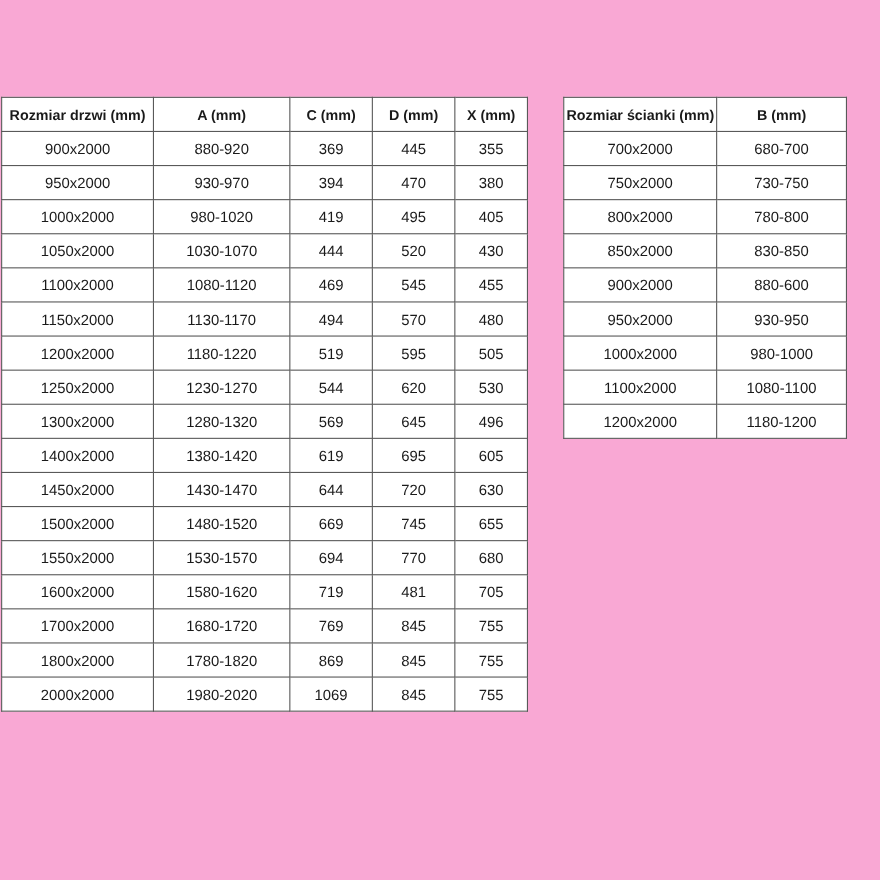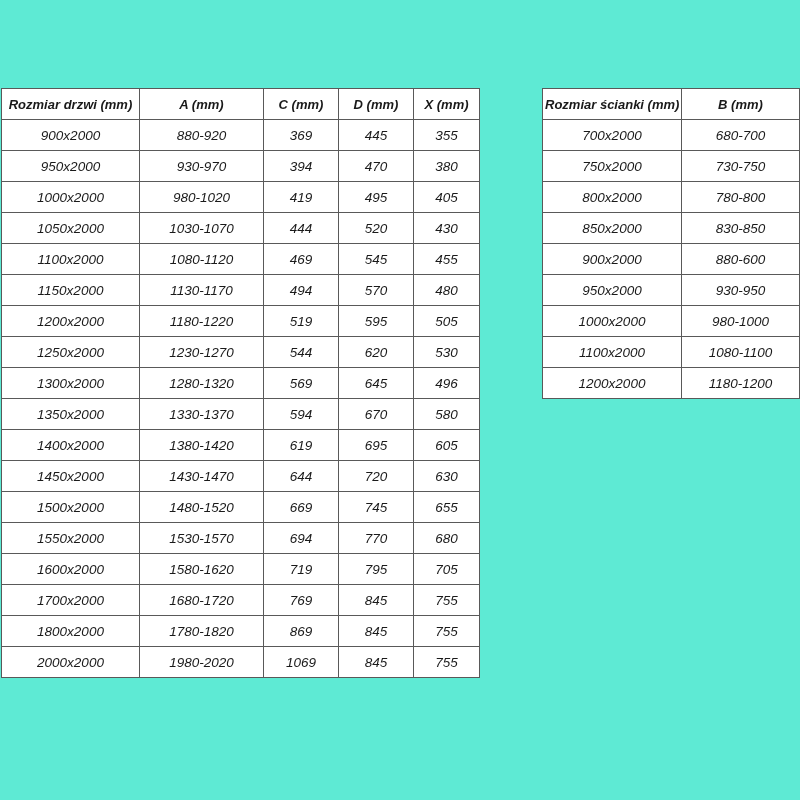--- a/index.html
+++ b/index.html
@@ -8,23 +8,22 @@
     background: #ffffff;
     width: 800px;
     height: 800px;
     font-family: "Liberation Sans", sans-serif;
     color: #1a1a1a;
   }
   .canvas {
     position: relative;
     width: 800px;
     height: 800px;
-    background: #5eead4;
+    background: #f9a8d4;
     overflow: hidden;
-    font-style: italic;
   }
   table.spec {
     position: absolute;
     border-collapse: collapse;
     table-layout: fixed;
     background: #ffffff;
   }
   table.spec th,
   table.spec td {
     border: 1px solid #595959;
@@ -44,21 +43,21 @@
     font-size: 13.5px;
     font-weight: normal;
     color: #1a1a1a;
   }
   #door-table {
     left: 1px;
     top: 88px;
     width: 478px;
   }
   #wall-table {
-    left: 542px;
+    left: 512px;
     top: 88px;
     width: 257px;
     padding-left: 20px;
   }
 </style>
 </head>
 <body>
 
 <div class="canvas">
 
@@ -137,27 +136,20 @@
           <td>530</td>
         </tr>
         <tr>
           <td>1300x2000</td>
           <td>1280-1320</td>
           <td>569</td>
           <td>645</td>
           <td>496</td>
         </tr>
         <tr>
-          <td>1350x2000</td>
-          <td>1330-1370</td>
-          <td>594</td>
-          <td>670</td>
-          <td>580</td>
-        </tr>
-        <tr>
           <td>1400x2000</td>
           <td>1380-1420</td>
           <td>619</td>
           <td>695</td>
           <td>605</td>
         </tr>
         <tr>
           <td>1450x2000</td>
           <td>1430-1470</td>
           <td>644</td>
@@ -175,21 +167,21 @@
           <td>1550x2000</td>
           <td>1530-1570</td>
           <td>694</td>
           <td>770</td>
           <td>680</td>
         </tr>
         <tr>
           <td>1600x2000</td>
           <td>1580-1620</td>
           <td>719</td>
-          <td>795</td>
+          <td>481</td>
           <td>705</td>
         </tr>
         <tr>
           <td>1700x2000</td>
           <td>1680-1720</td>
           <td>769</td>
           <td>845</td>
           <td>755</td>
         </tr>
         <tr>

